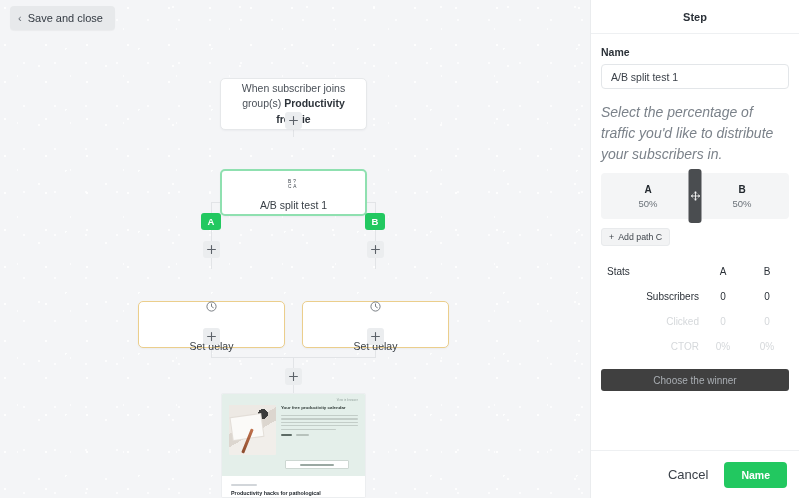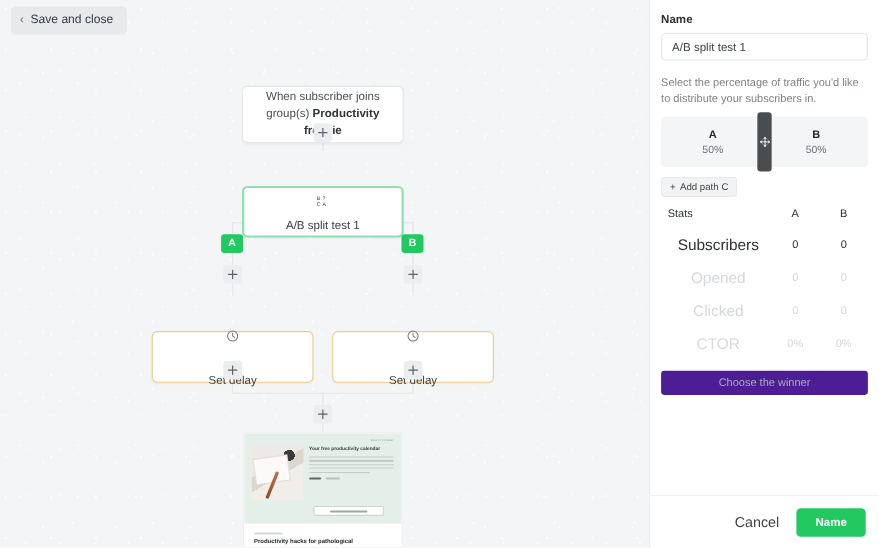--- a/index.html
+++ b/index.html
@@ -156,21 +156,21 @@
   }
   .panel-body { flex: 1; padding: 12px 10px 0; overflow: hidden; }
 
   .fld-label { font-size: 10.5px; font-weight: 700; color: #2b3138; margin-bottom: 6px; }
   .text-input {
     width: 100%; height: 25px; border: 1px solid #e3e6e9; border-radius: 4px;
     padding: 0 9px; font-size: 10.5px; color: #3b4149;
     font-family: "Liberation Sans", sans-serif; background:#fff; outline:none;
   }
   .sec-gap { height: 13px; }
-  .help { font-size: 10px; color: #7b828a; line-height: 1.5; margin-bottom: 8px; }
+  .help { font-size: 14px; color: #7b828a; line-height: 1.5; margin-bottom: 8px; font-style: italic; }
 
   .split-bar {
     position: relative; display: flex; height: 46px;
     background: #f4f5f6; border-radius: 4px; overflow: visible;
   }
   .split-half {
     flex: 1; display:flex; flex-direction:column; align-items:center; justify-content:center; gap:3px;
   }
   .split-half .k { font-size: 10px; font-weight:700; color:#22282e; }
   .split-half .v { font-size: 9.5px; color:#6b7279; }
@@ -180,32 +180,32 @@
     display:flex; align-items:center; justify-content:center; cursor:col-resize; z-index:5;
   }
 
   .addpath {
     margin-top: 9px; height: 18px; padding: 0 7px;
     display:inline-flex; align-items:center; gap:4px;
     background:#f2f3f4; border:1px solid #e8eaec; border-radius:3px;
     font-size: 8.8px; color:#3f454c; cursor:pointer;
   }
 
-  table.stats { width:100%; border-collapse: collapse; margin-top: 3px; }
+  table.stats { width:100%; border-collapse: collapse; margin-top: 13px; }
   table.stats th, table.stats td { padding: 7px 2px; font-weight: 400; }
   table.stats th { font-size: 10px; color:#2b3138; font-weight: 400; }
   table.stats th.lbl { text-align:left; padding-left:6px; }
   table.stats th.col { text-align:center; width: 44px; }
-  table.stats td.lbl { text-align:center; padding-left:6px; font-size: 14px; color:#2b3138; }
+  table.stats td.lbl { text-align:right; padding-left:6px; font-size: 10px; color:#2b3138; }
   table.stats td.val { text-align:center; font-size: 10px; color:#2b3138; }
   table.stats tr.dim td { color:#d5d8db; }
 
   .winner {
     margin-top: 10px; height: 22px; width: 100%;
-    background:#4c1d95; border-radius:3px;
+    background:#404040; border-radius:3px;
     display:flex; align-items:center; justify-content:center;
     font-size: 10px; color:#a9aeb3; cursor:not-allowed;text-align:right;
   }
 
   .panel-foot {
     height: 48px; border-top: 1px solid #eef0f2;
     display:flex; align-items:center; justify-content:flex-end; gap: 12px;
     padding: 0 12px;
   }
   .btn-cancel {
@@ -350,20 +350,21 @@
       </div>
       <div class="pv-body">
         <div class="pv-kicker"></div>
         <div class="pv-h2">Productivity hacks for pathological procrastinators</div>
 
       </div>
     </div>
   </div>
 
   <div class="panel">
+    <div class="panel-title">Step</div>
 
     <div class="panel-body">
 
       <div class="fld-label">Name</div>
       <input class="text-input" type="text" value="A/B split test 1" style="">
 
       <div class="sec-gap"></div>
 
       <div class="help">Select the percentage of traffic you'd like to distribute your subscribers in.</div>
 
@@ -400,25 +401,20 @@
             <th class="col">B</th>
           </tr>
         </thead>
         <tbody>
           <tr>
             <td class="lbl">Subscribers</td>
             <td class="val">0</td>
             <td class="val">0</td>
           </tr>
           <tr class="dim">
-            <td class="lbl">Opened</td>
-            <td class="val">0</td>
-            <td class="val">0</td>
-          </tr>
-          <tr class="dim">
             <td class="lbl">Clicked</td>
             <td class="val">0</td>
             <td class="val">0</td>
           </tr>
           <tr class="dim">
             <td class="lbl">CTOR</td>
             <td class="val">0%</td>
             <td class="val">0%</td>
           </tr>
         </tbody>

